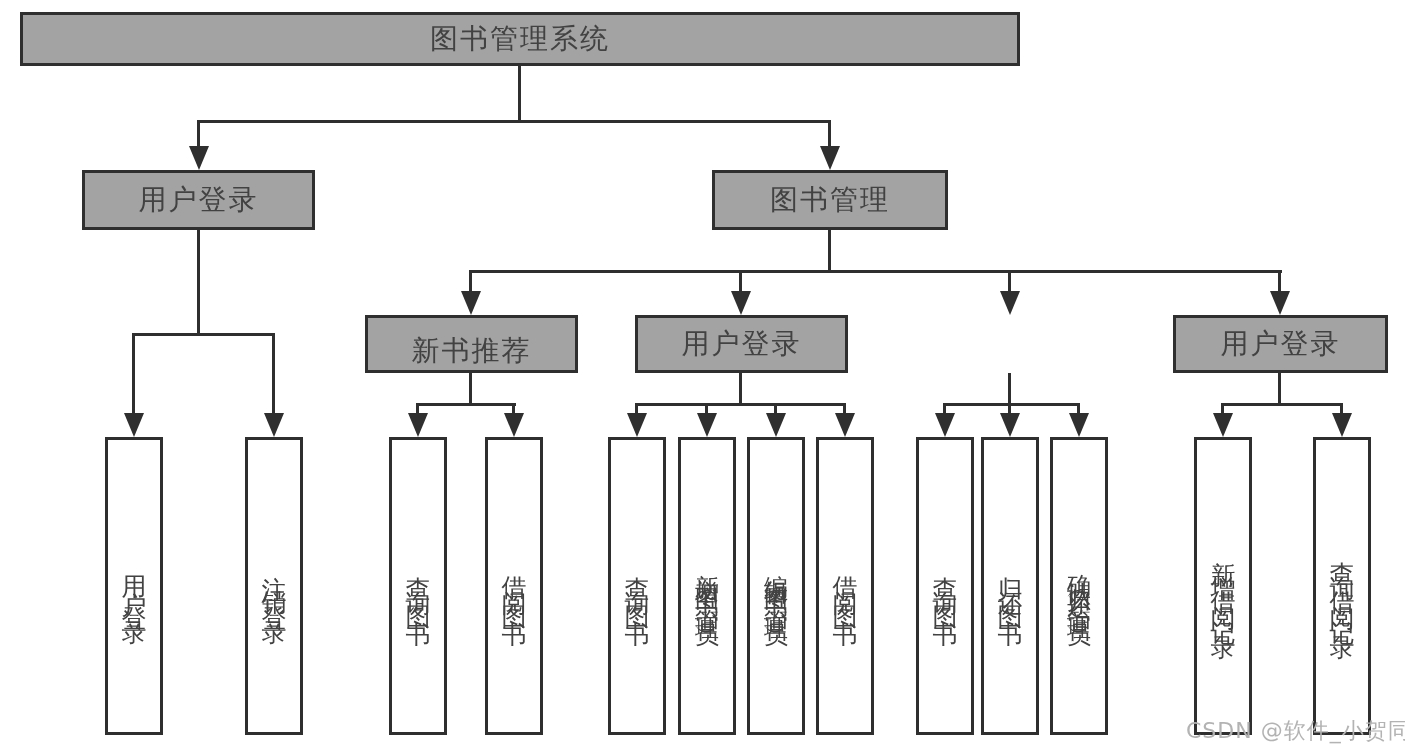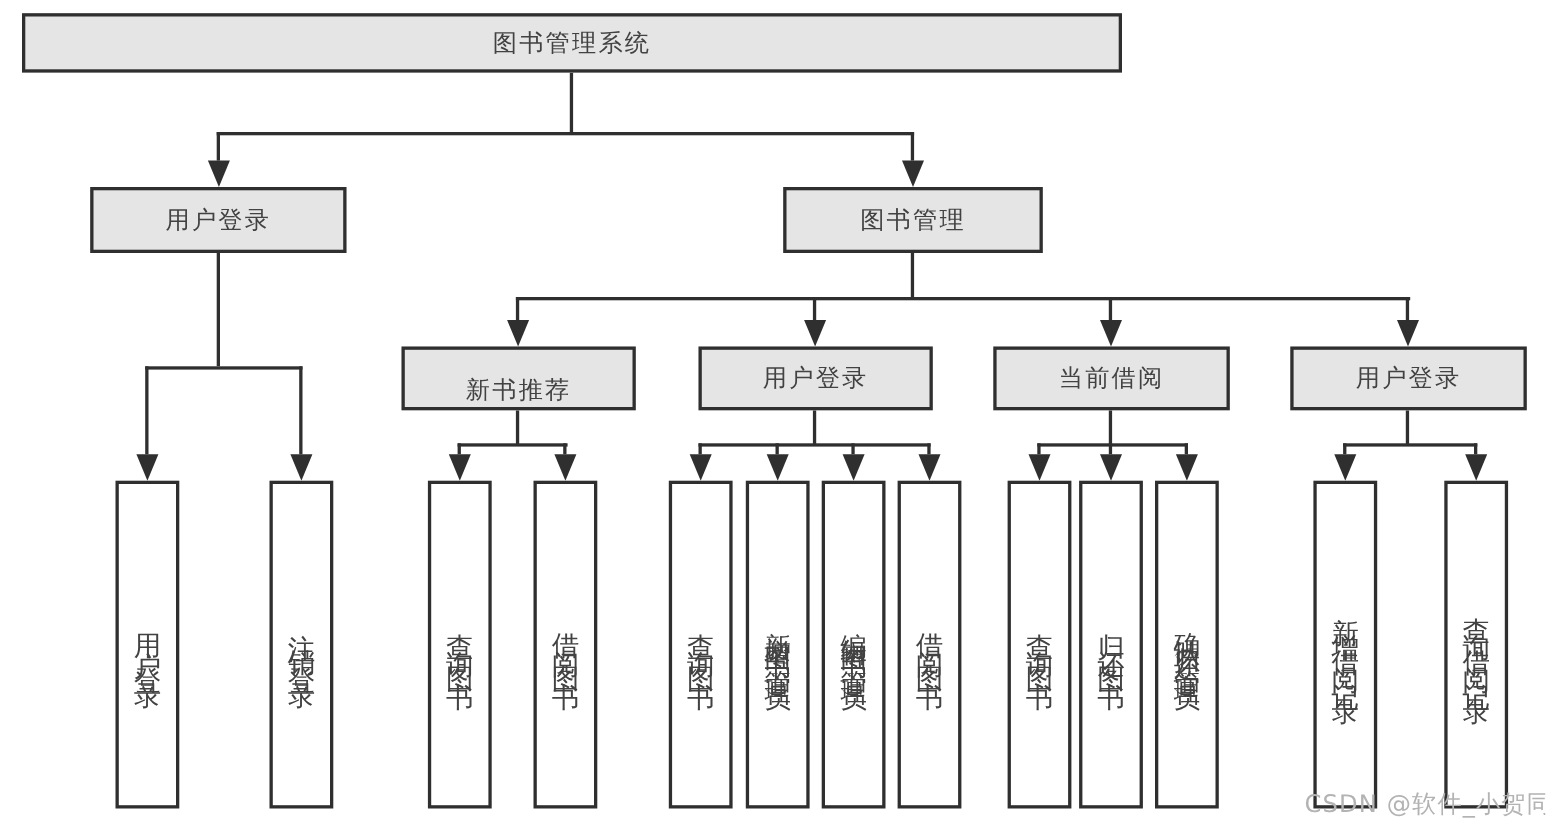--- a/index.html
+++ b/index.html
@@ -11,26 +11,26 @@
     width: 1405px;
     height: 747px;
     background: #ffffff;
     overflow: hidden;
   }
 
   
   .hbox {
     position: absolute;
     border: 3px solid #2f2f2f;
-    background: #e5e5e5;
+    background: #a3a3a3;
     display: flex;
     align-items: center;
     justify-content: center;
     color: #424242;
-    font-size: 22px;
+    font-size: 28px;
     letter-spacing: 2px;
     z-index: 2;
   }
   .vbox {
     position: absolute;
     border: 3px solid #2f2f2f;
     background: #ffffff;
     display: flex;
     align-items: center;
     justify-content: center;
@@ -108,23 +108,20 @@
   <div class="arrow" style="left:739px;  top:270px; height:21px;"></div>
   <div class="arrow" style="left:1008px; top:270px; height:21px;"></div>
   <div class="arrow" style="left:1278px; top:270px; height:21px;"></div>
 
   <div class="hbox" style="left:365px; top:315px; width:213px; height:58px;align-items:flex-end;">
     <span>新书推荐</span>
   </div>
   <div class="hbox" style="left:635px; top:315px; width:213px; height:58px;">
     <span>用户登录</span>
   </div>
-  <div class="hbox" style="left:903px; top:315px; width:215px; height:58px;">
-    <span>当前借阅</span>
-  </div>
   <div class="hbox" style="left:1173px; top:315px; width:215px; height:58px;">
     <span>用户登录</span>
   </div>
 
   <div class="vl" style="left:469px; top:373px; height:32px;"></div>
   <div class="hl" style="left:416px; top:403px; width:100px;"></div>
   <div class="arrow" style="left:416px; top:403px; height:10px;"></div>
   <div class="arrow" style="left:512px; top:403px; height:10px;"></div>
 
   <div class="vl" style="left:739px; top:373px; height:32px;"></div>

